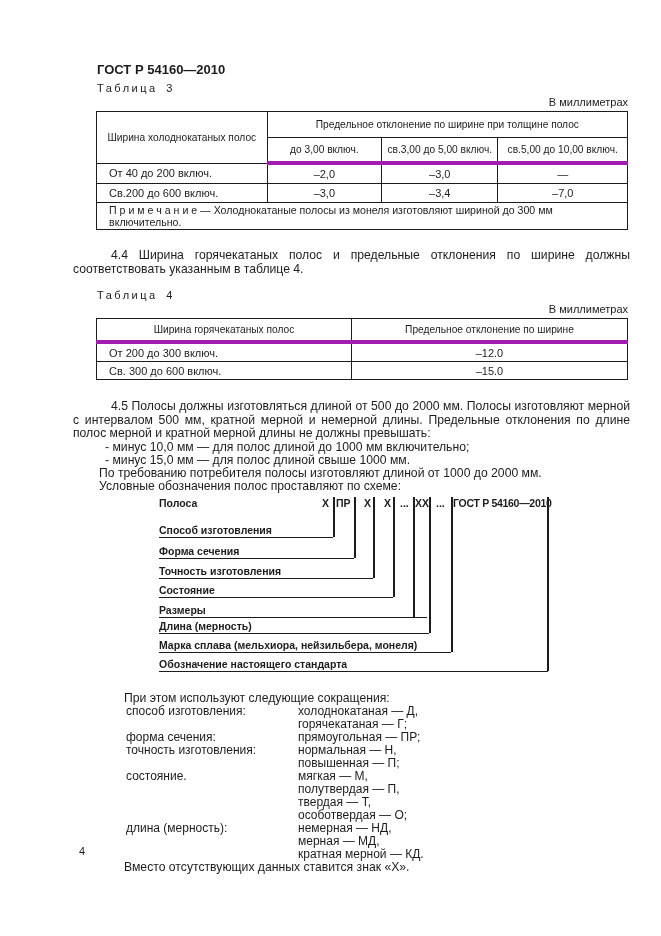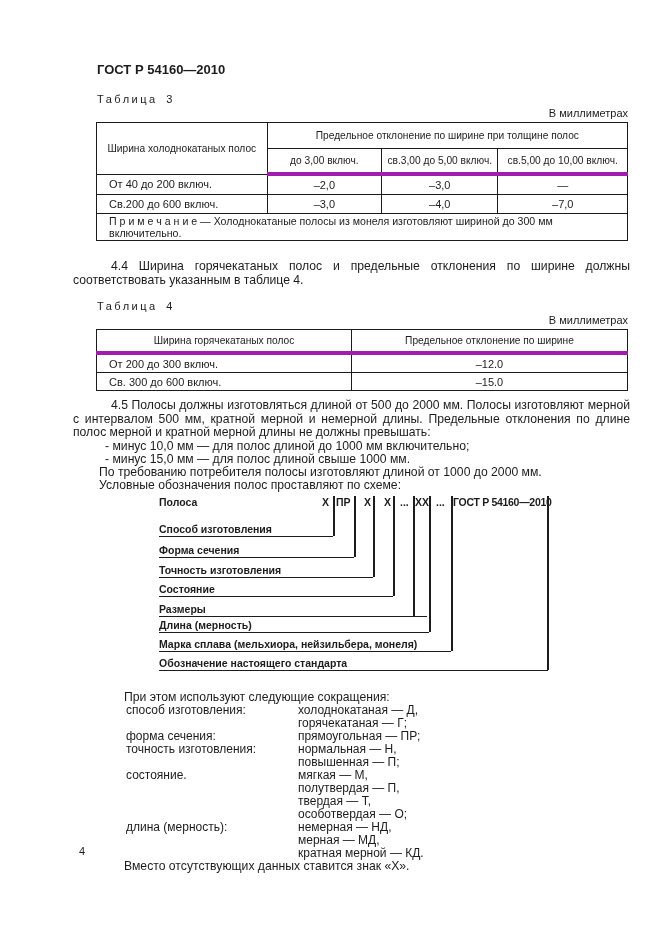--- a/index.html
+++ b/index.html
@@ -4,21 +4,21 @@
 <style>
   html,body { margin:0; padding:0; background:#ffffff; }
   .page {
     position:relative; width:661px; height:936px; background:#ffffff;
     font-family:"Liberation Sans", sans-serif; color:#1c1c1c; overflow:hidden;
   }
   .content { position:absolute; left:73px; top:62px; width:557px; }
 
   .doc-number { font-size:13px; font-weight:bold; margin-left:24px; }
 
-  .tcaption { font-size:11px; letter-spacing:2.5px; word-spacing:3px; margin-left:24px; margin-top:16px; }
+  .tcaption { font-size:11px; letter-spacing:2.5px; word-spacing:3px; margin-left:24px; margin-top:5px; }
   .units { font-size:11px; width:555px; text-align:right; margin-top:2px; }
 
   table.gtable { border-collapse:collapse; width:532px; margin-left:23px; margin-top:3px;
     border:1.5px solid #1c1c1c; table-layout:fixed; }
   table.gtable td { border:1px solid #1c1c1c; font-size:10.4px; text-align:center; padding:1px 3px; }
   table.gtable td.hdr { font-size:10.2px; }
   table.gtable tr.hdr-last td { border-bottom:4px solid #a21caf; }
   table.gtable td.rowlabel { text-align:left; padding-left:12px; font-size:11px; }
   table.gtable td.val { font-size:11px; }
   table.t3 col.c1{width:170px} table.t3 col.c2{width:114px} table.t3 col.c3{width:116px} table.t3 col.c4{width:129px}
@@ -27,21 +27,21 @@
   table.t3 tr.data td { height:16px; }
   table.t3 td.note { text-align:left; padding-left:12px; font-size:10.6px; height:14px; }
   table.t4 col.c1{width:254px} table.t4 col.c2{width:275px}
   table.t4 td.hdr { height:19px; }
   table.t4 tr.data td { height:15px; }
 
   .para { font-size:12.2px; line-height:13.6px; text-align:justify; margin:0; }
   .ind38 { text-indent:38px; }
   .mt19 { margin-top:19px; }
   .mt13 { margin-top:13px; }
-  .mt8  { margin-top:8px; }
+  .mt8  { margin-top:20px; }
   .line { font-size:12.2px; line-height:13px; }
   .ind32 { margin-left:32px; }
   .ind26 { margin-left:26px; }
   .ind51 { margin-left:51px; }
 
   .schema { position:relative; margin-left:86px; margin-top:4px; width:400px; height:178px;
     font-weight:bold; font-size:10.5px; }
   .scode { position:absolute; top:0; white-space:nowrap; }
   .scode.std { letter-spacing:-0.3px; }
   .vl { position:absolute; top:0; width:1.5px; background:#1c1c1c; }
@@ -84,21 +84,21 @@
       </tr>
       <tr class="data">
         <td class="rowlabel">От 40 до 200 включ.</td>
         <td class="val">–2,0</td>
         <td class="val">–3,0</td>
         <td class="val">—</td>
       </tr>
       <tr class="data">
         <td class="rowlabel">Св.200 до 600 включ.</td>
         <td class="val">–3,0</td>
-        <td class="val">–4,0</td>
+        <td class="val">–3,4</td>
         <td class="val">–7,0</td>
       </tr>
       <tr>
         <td colspan="4" class="note">П р и м е ч а н и е — Холоднокатаные полосы из монеля изготовляют шириной до 300 мм включительно.</td>
       </tr>
     </tbody>
       </table>
 
     <p class="para ind38 mt19">4.4 Ширина горячекатаных полос и предельные отклонения по ширине должны соответствовать указанным в таблице 4.</p>
 

